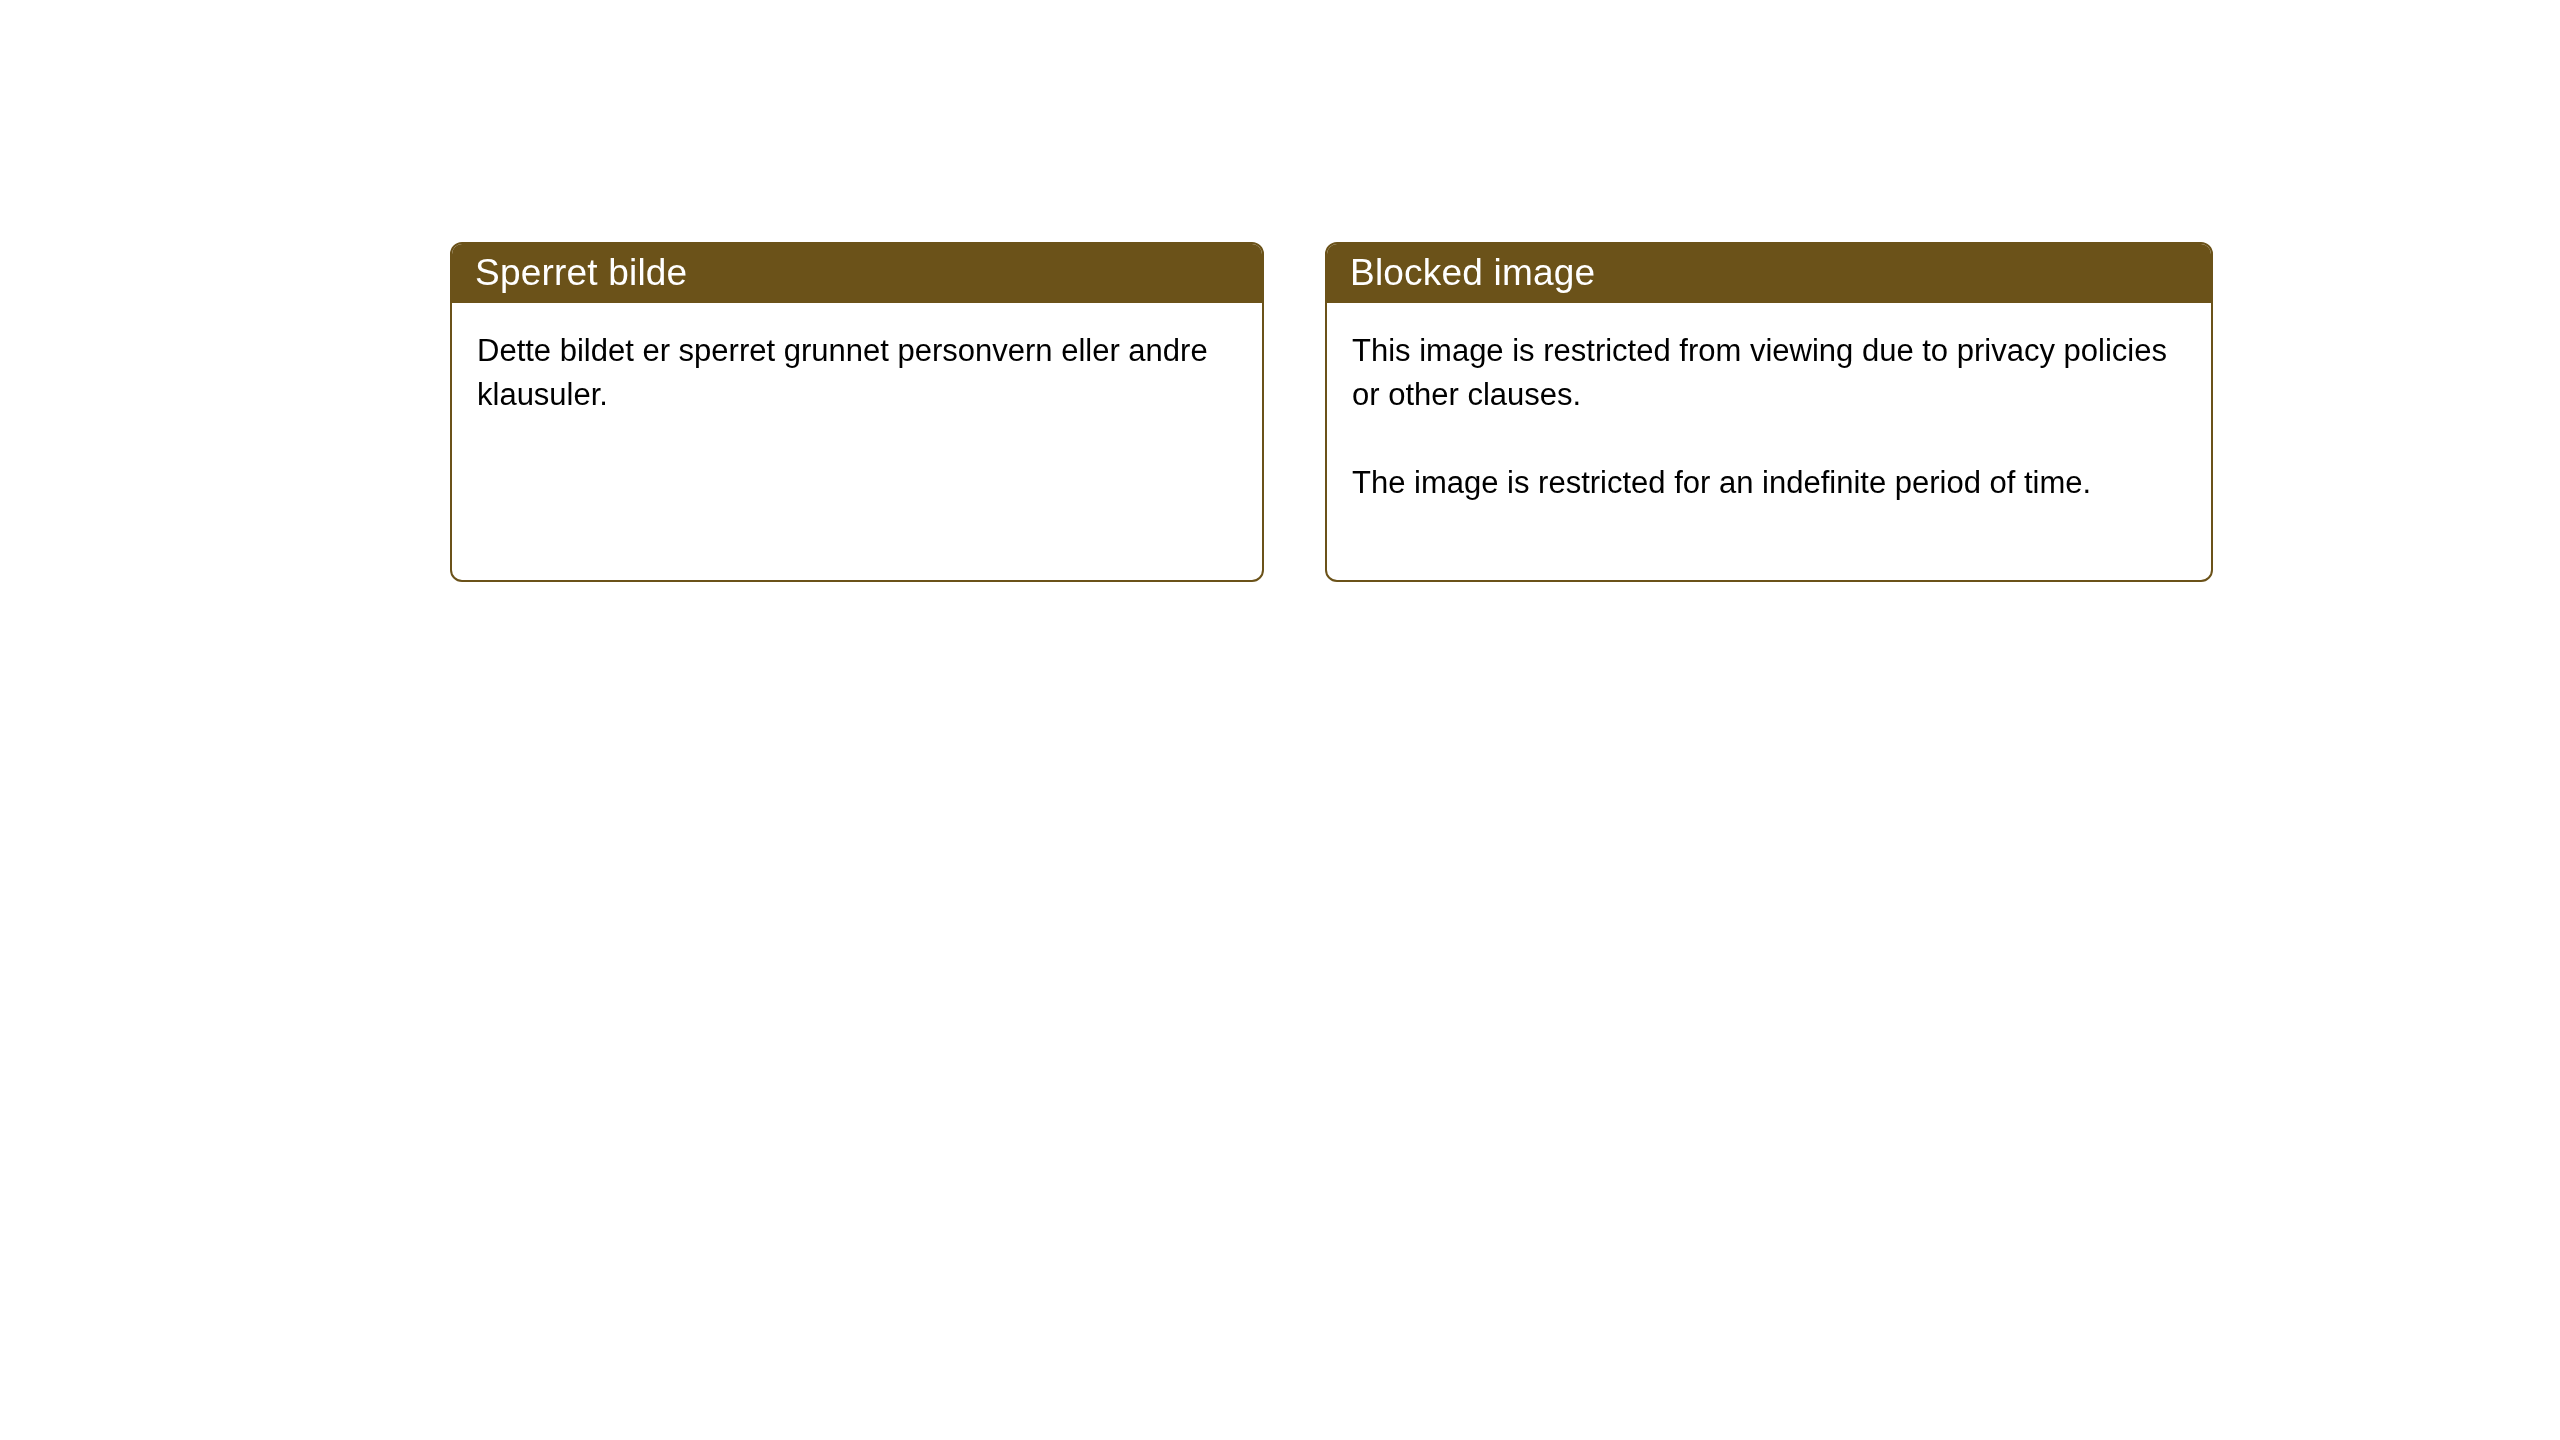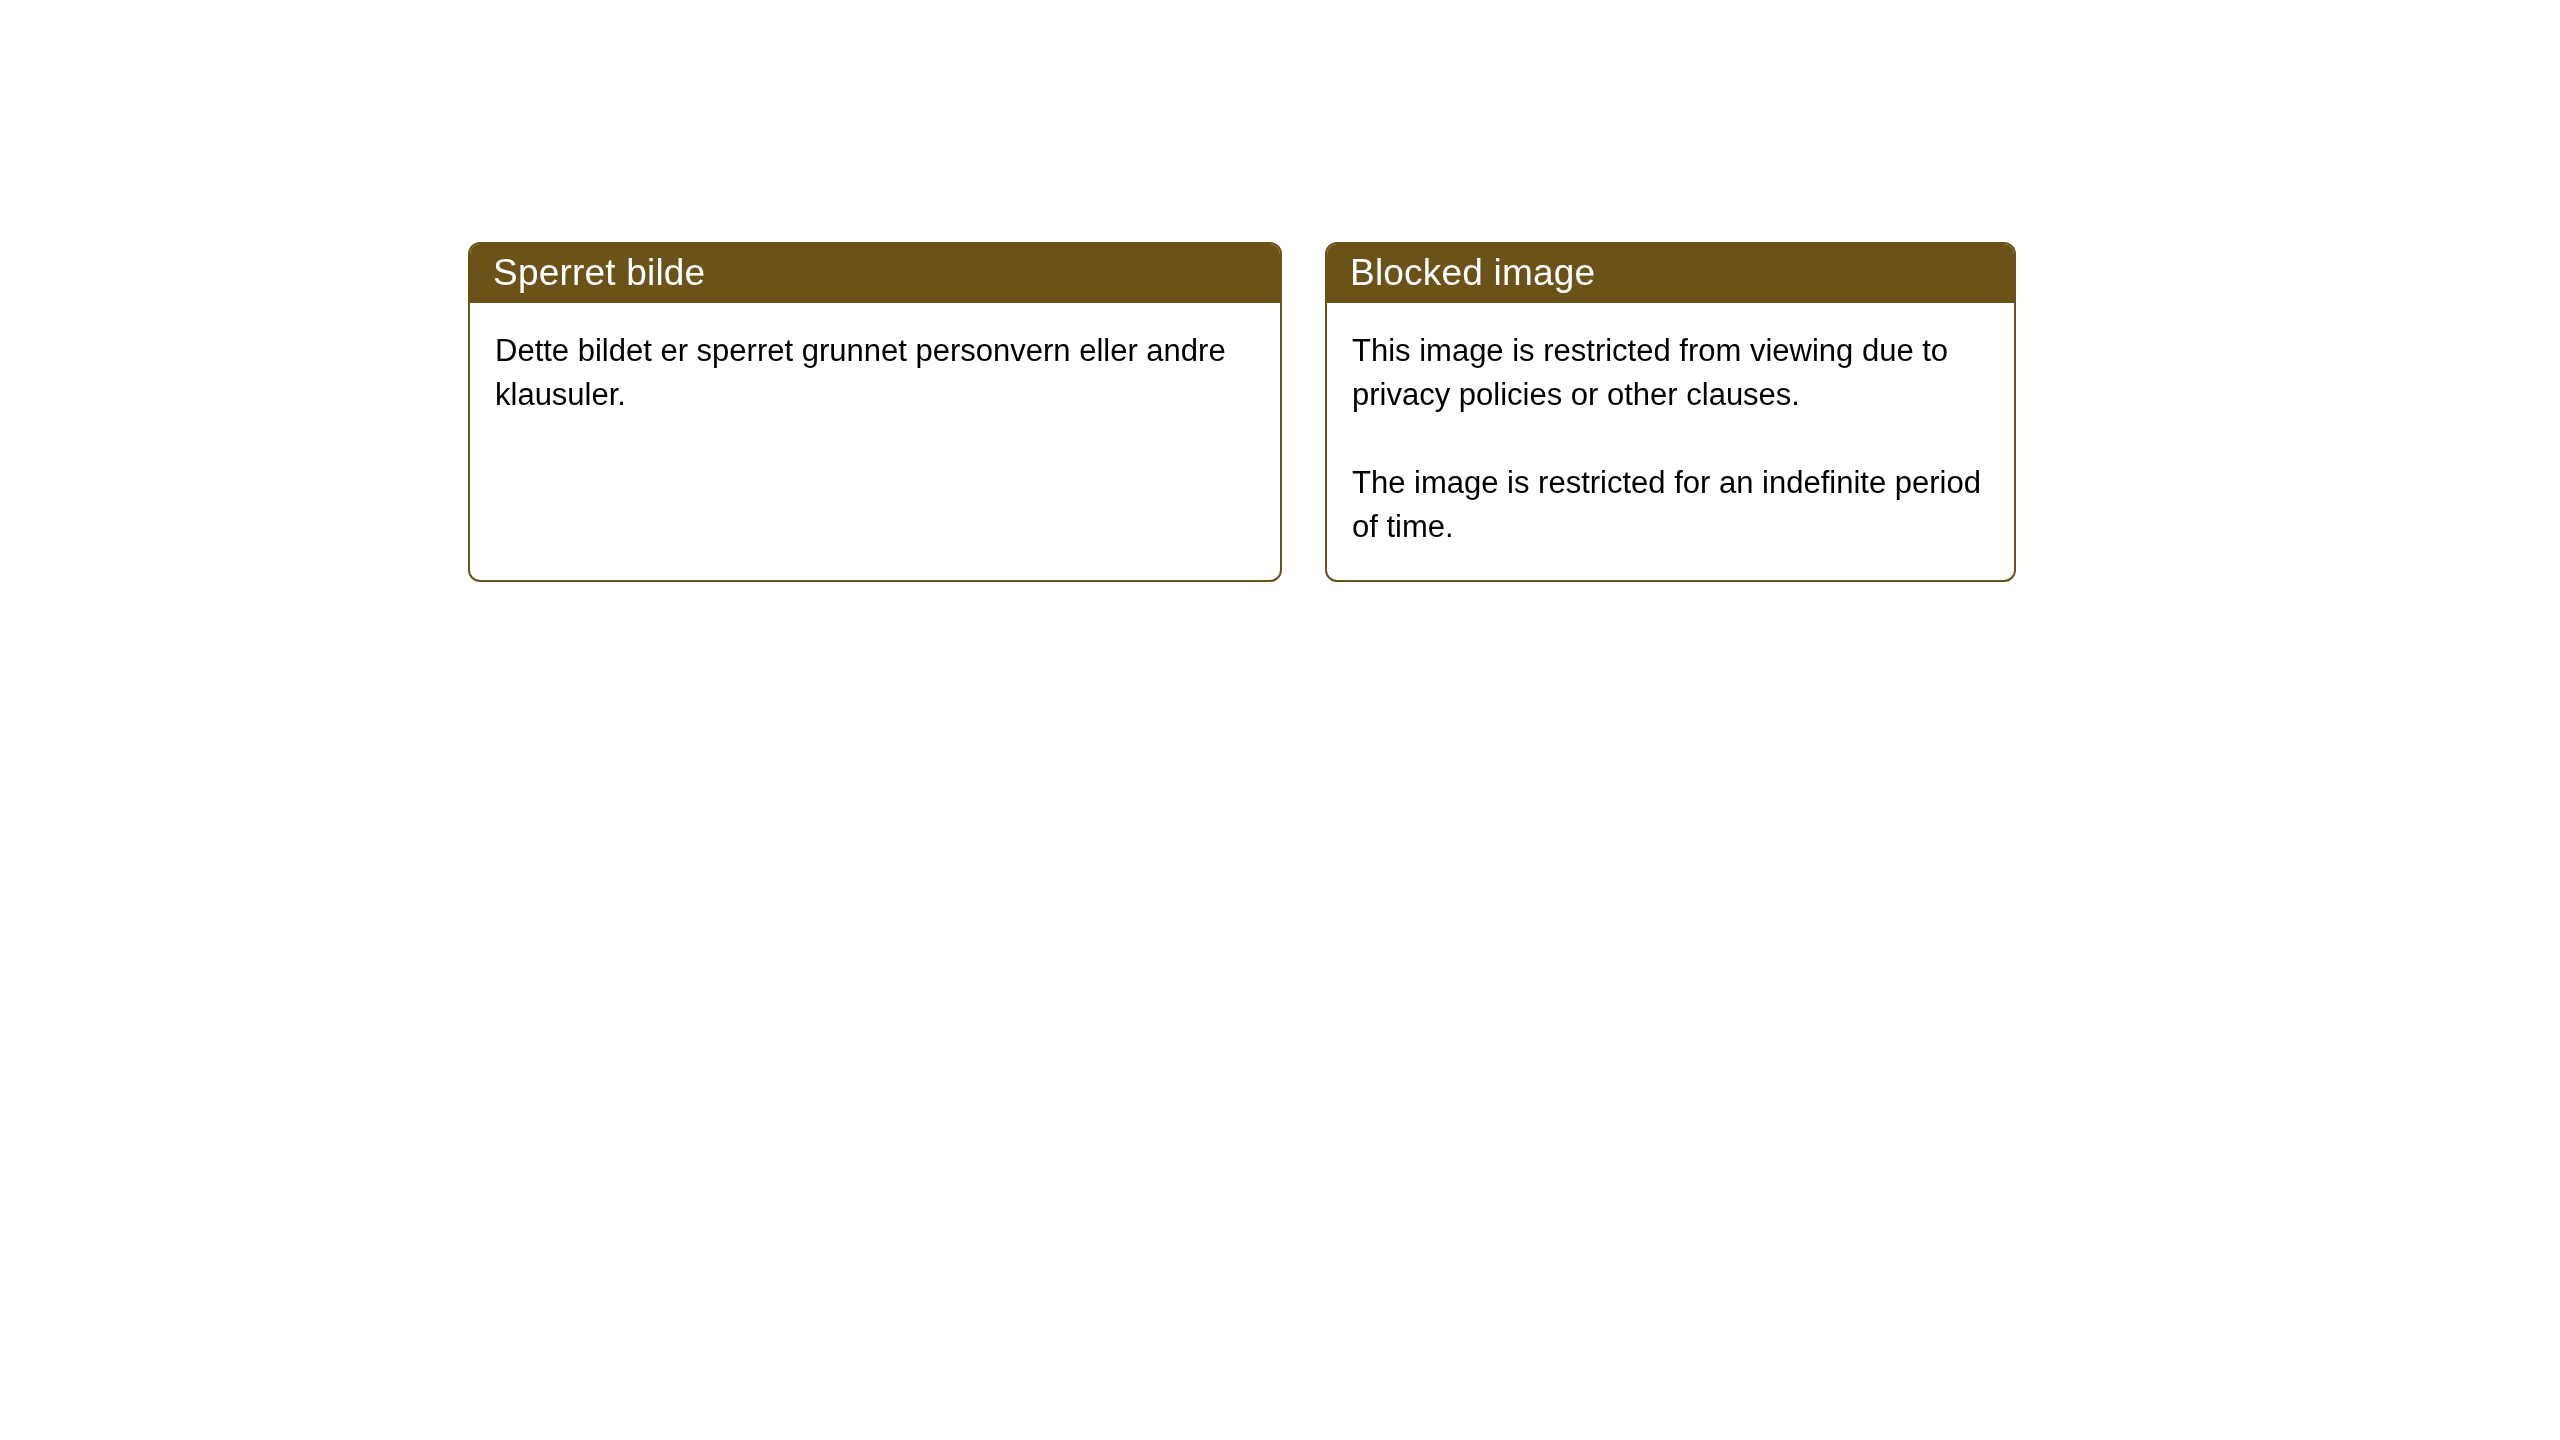--- a/index.html
+++ b/index.html
@@ -22,30 +22,30 @@
   .notice-panel {
     position: absolute;
     box-sizing: border-box;
     background: #ffffff;
     border: 2px solid #6b5219;
     border-radius: 12px;
     overflow: hidden;
   }
 
   .panel-left {
-    left: 468px;
+    left: 450px;
     top: 242px;
     width: 814px;
     height: 340px;
   }
 
   .panel-right {
     left: 1325px;
     top: 242px;
-    width: 691px;
+    width: 888px;
     height: 340px;
   }
 
   .panel-header {
     box-sizing: border-box;
     background: #6b5219;
     height: 61px;
     margin: -2px -2px 0 -2px;
     padding: 0 0 0 25px;
     display: flex;

